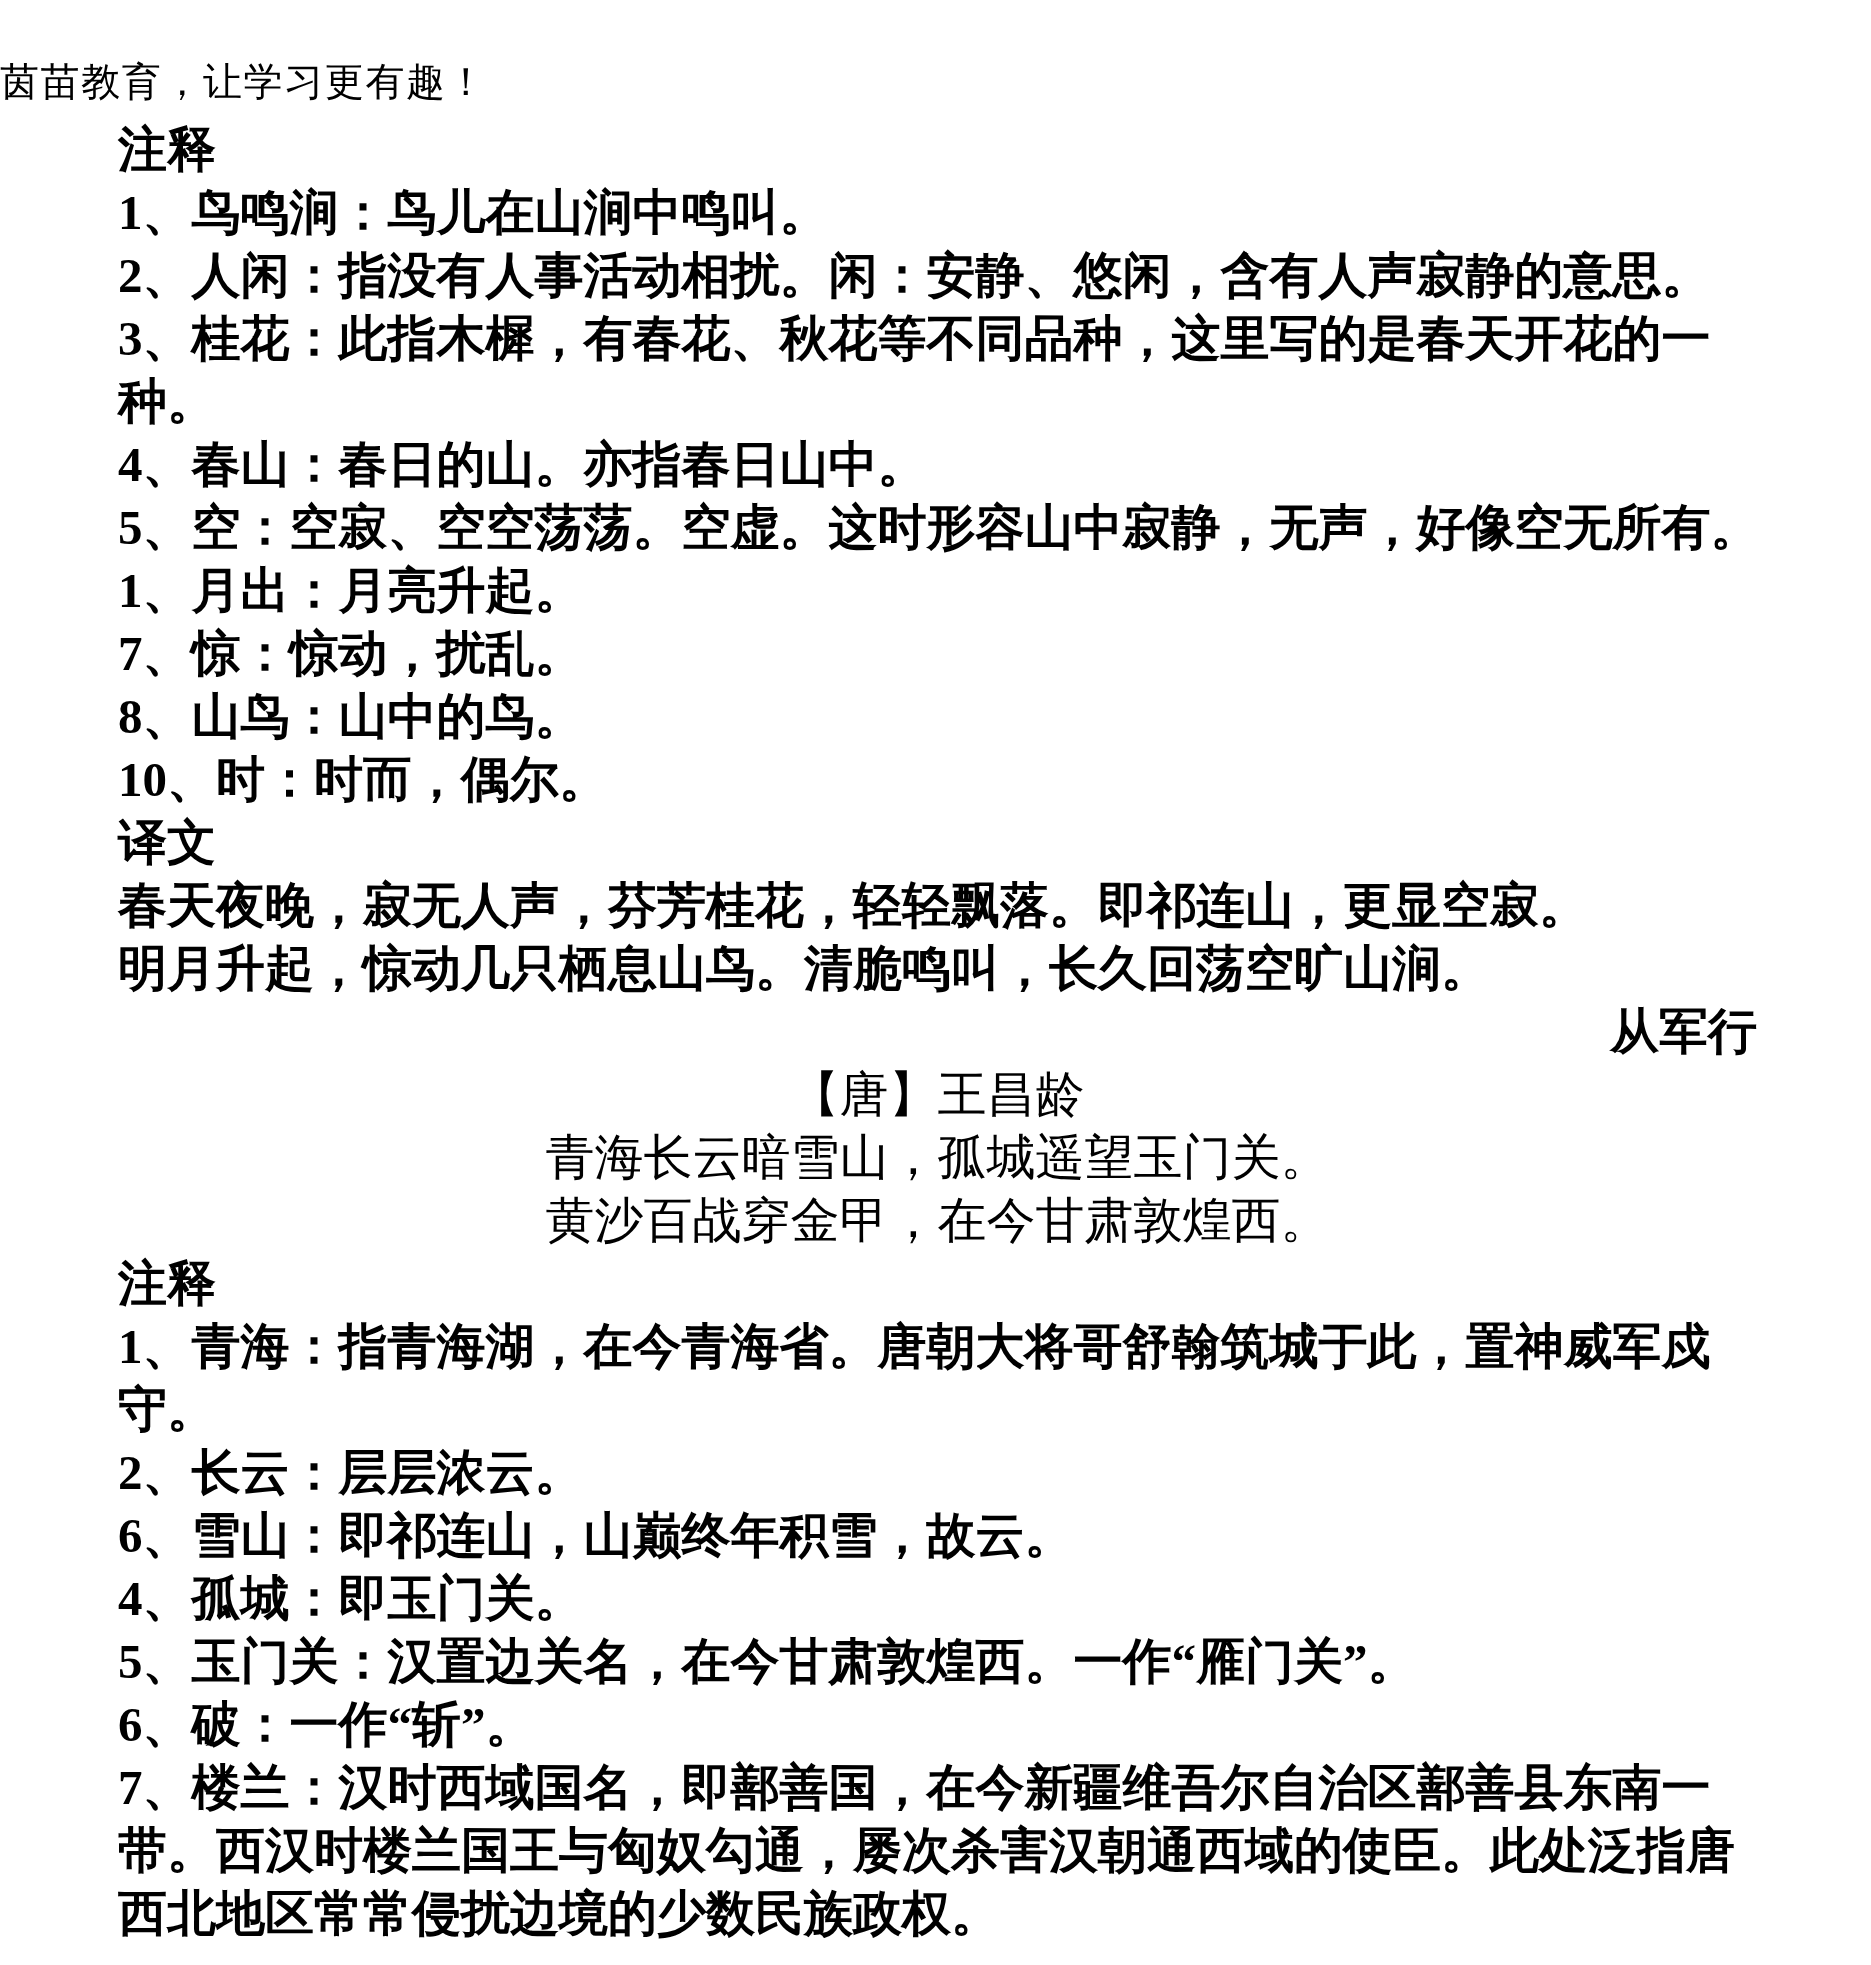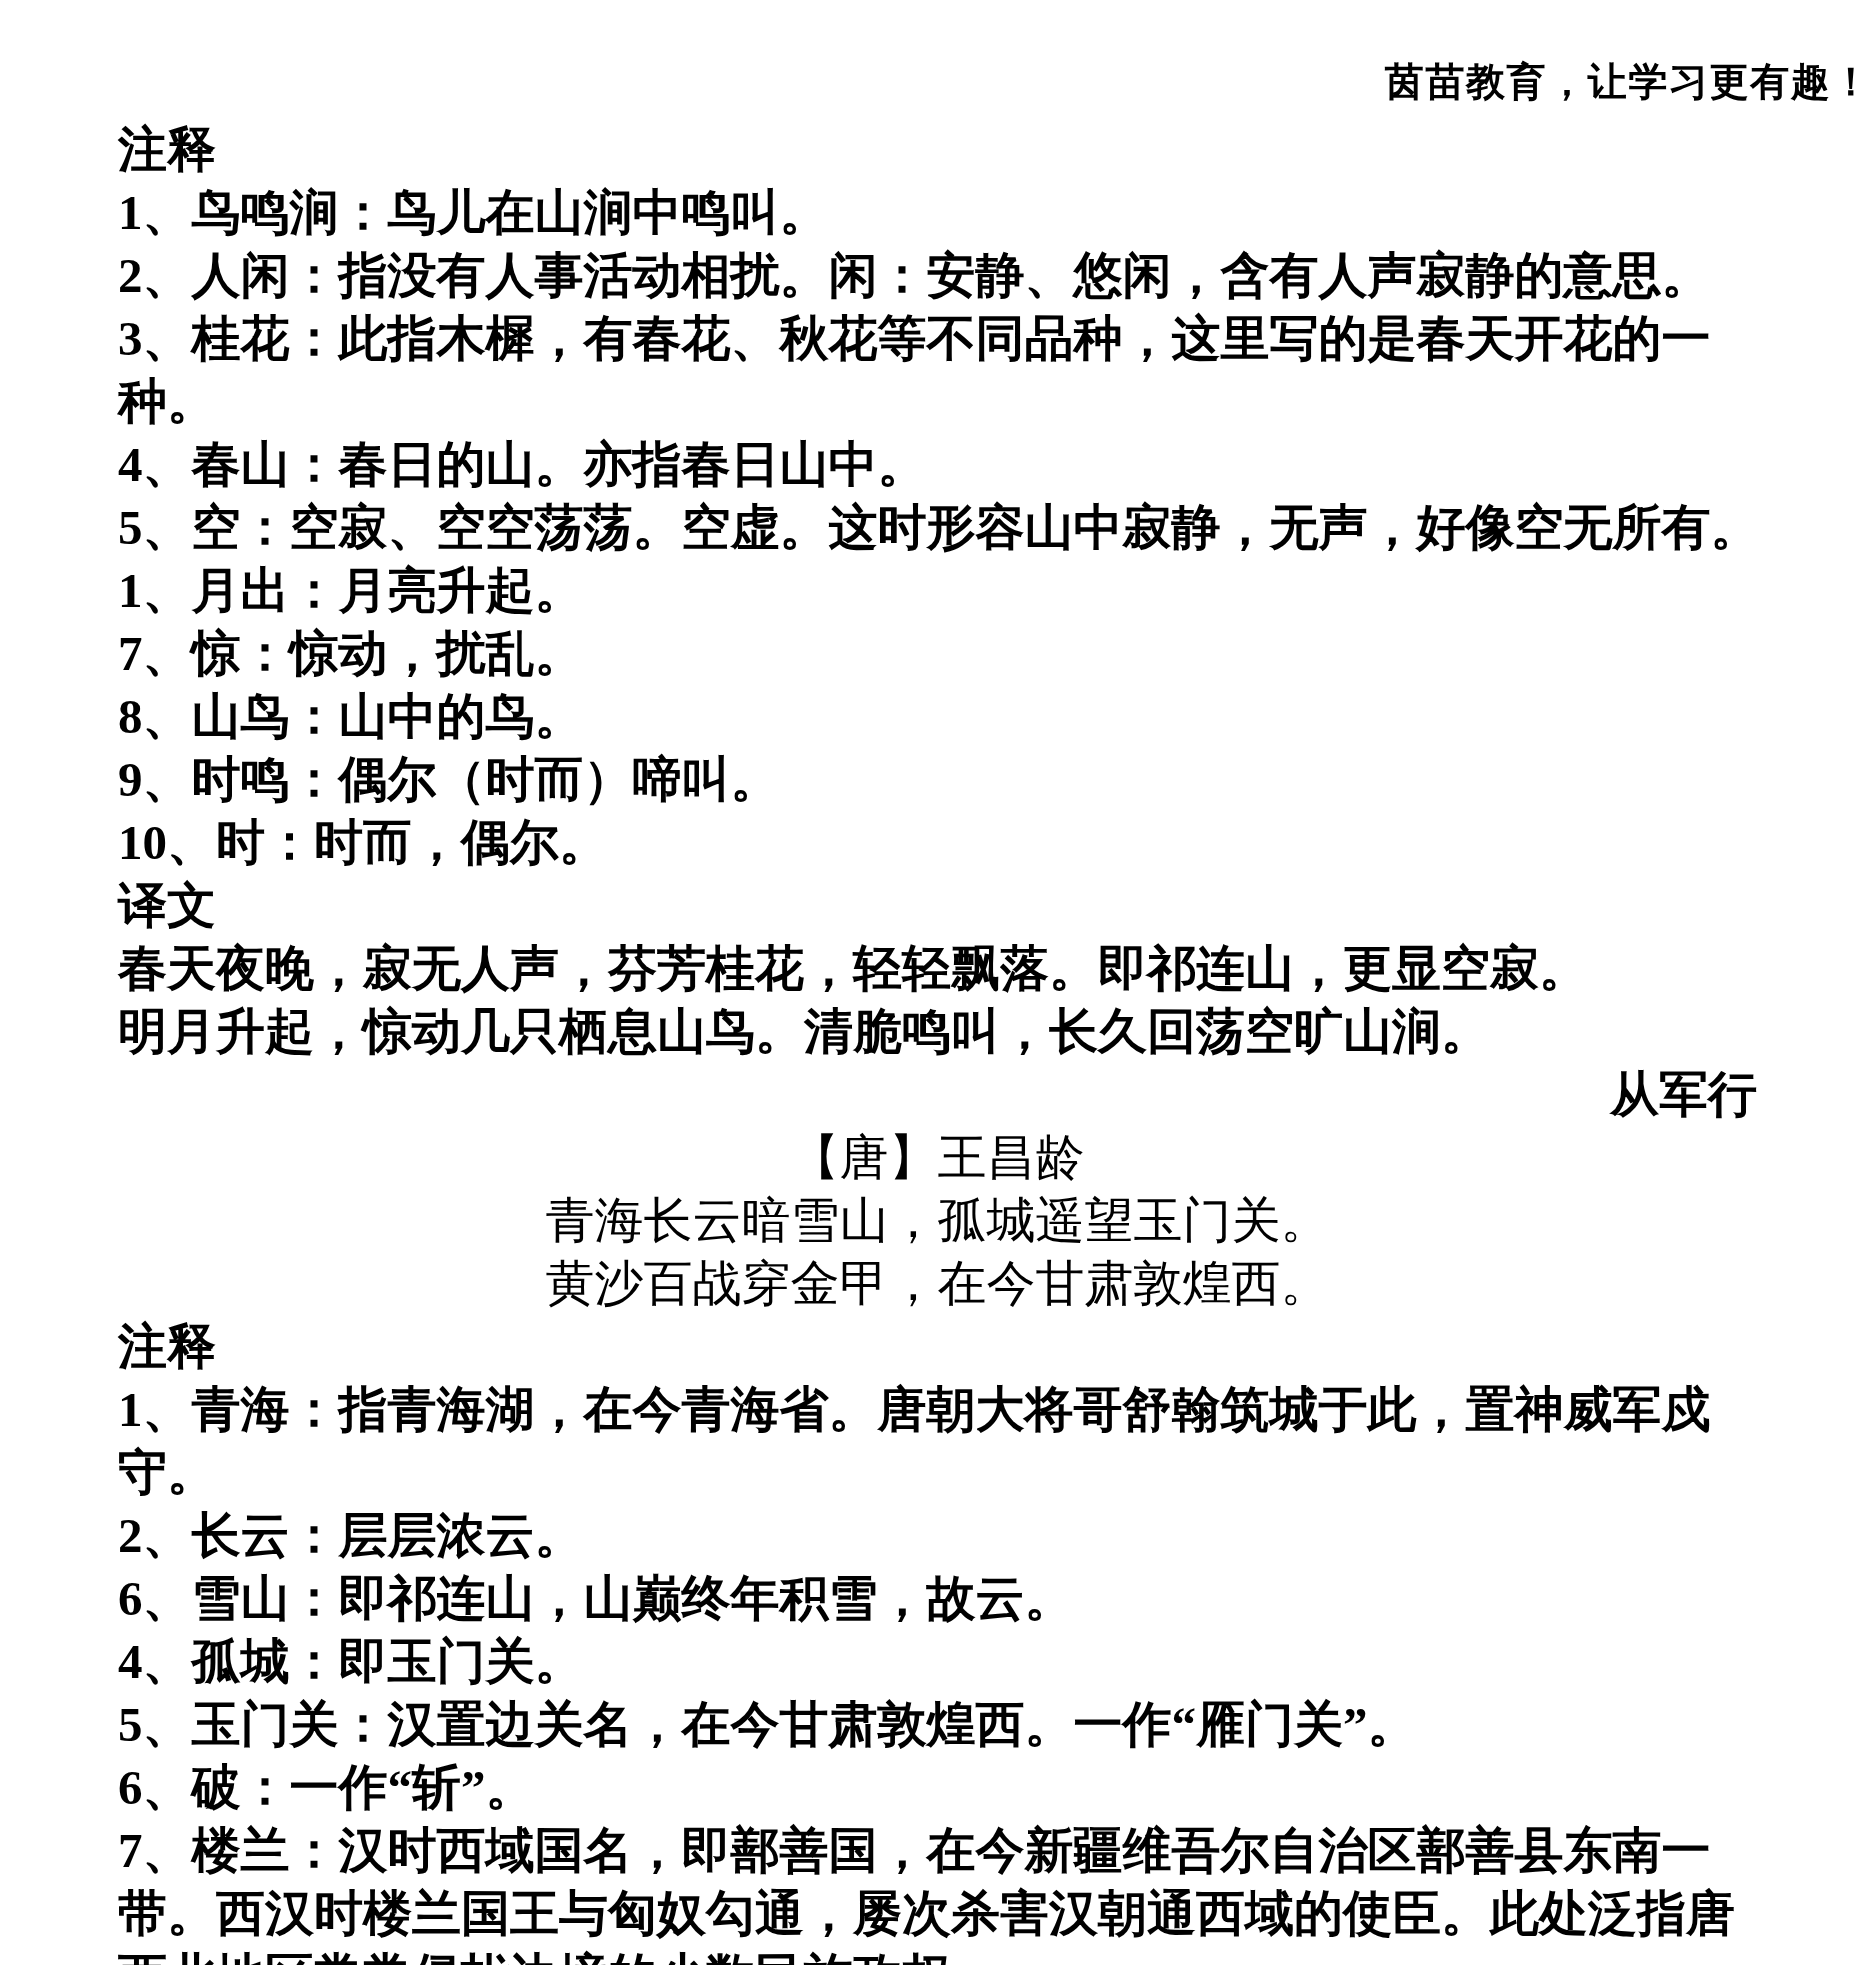--- a/index.html
+++ b/index.html
@@ -18,23 +18,23 @@
     width: 1872px;
     height: 2647px;
     background: #ffffff;
     overflow: hidden;
   }
   .header {
     position: absolute;
     top: 55px;
     left: 0;
     width: 100%;
-    text-align: right;
+    text-align: left;
     font-size: 39px;
-    font-weight: bold;
+    font-weight: normal;
     letter-spacing: 1.6px;
   }
   .content {
     position: absolute;
     top: 118px;
     left: 118px;
     width: 1639px;
   }
   .line {
     margin: 0;
@@ -63,21 +63,20 @@
       <p class="line s-body">注释</p>
       <p class="line s-body">1、鸟鸣涧：鸟儿在山涧中鸣叫。</p>
       <p class="line s-body">2、人闲：指没有人事活动相扰。闲：安静、悠闲，含有人声寂静的意思。</p>
       <p class="line s-body">3、桂花：此指木樨，有春花、秋花等不同品种，这里写的是春天开花的一</p>
       <p class="line s-body">种。</p>
       <p class="line s-body">4、春山：春日的山。亦指春日山中。</p>
       <p class="line s-body">5、空：空寂、空空荡荡。空虚。这时形容山中寂静，无声，好像空无所有。</p>
       <p class="line s-body">1、月出：月亮升起。</p>
       <p class="line s-body">7、惊：惊动，扰乱。</p>
       <p class="line s-body">8、山鸟：山中的鸟。</p>
-      <p class="line s-body">9、时鸣：偶尔（时而）啼叫。</p>
       <p class="line s-body">10、时：时而，偶尔。</p>
       <p class="line s-body">译文</p>
       <p class="line s-body">春天夜晚，寂无人声，芬芳桂花，轻轻飘落。即祁连山，更显空寂。</p>
       <p class="line s-body">明月升起，惊动几只栖息山鸟。清脆鸣叫，长久回荡空旷山涧。</p>
       <p class="line s-center">从军行</p>
       <p class="line s-center-bold">【唐】王昌龄</p>
       <p class="line s-center-bold">青海长云暗雪山，孤城遥望玉门关。</p>
       <p class="line s-center-bold">黄沙百战穿金甲，在今甘肃敦煌西。</p>
       <p class="line s-body">注释</p>
       <p class="line s-body">1、青海：指青海湖，在今青海省。唐朝大将哥舒翰筑城于此，置神威军戍</p>

